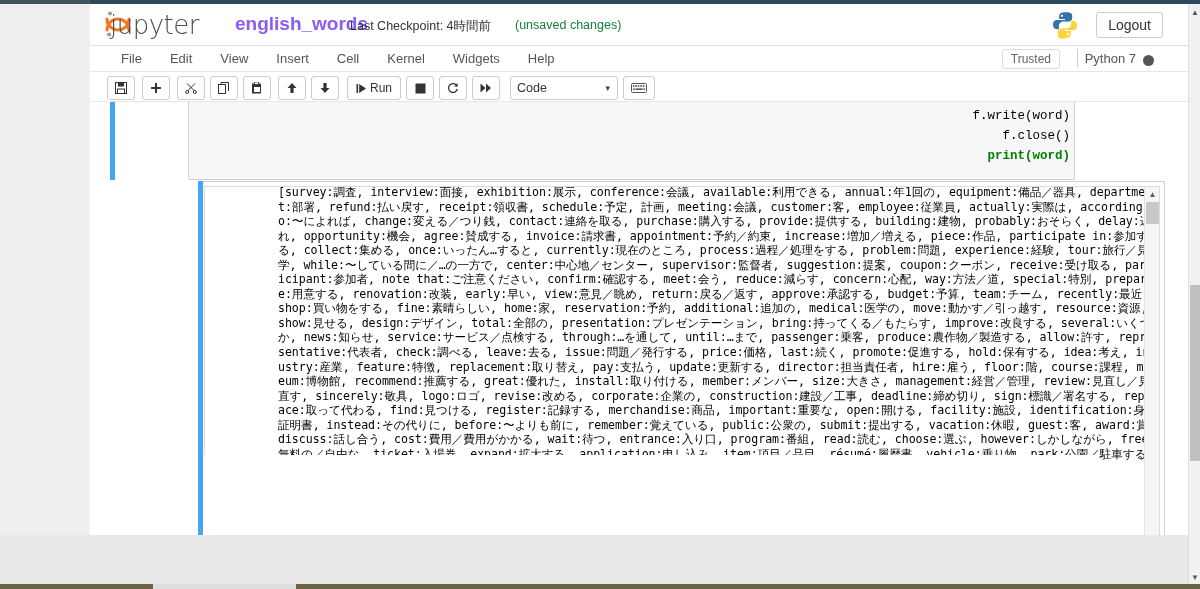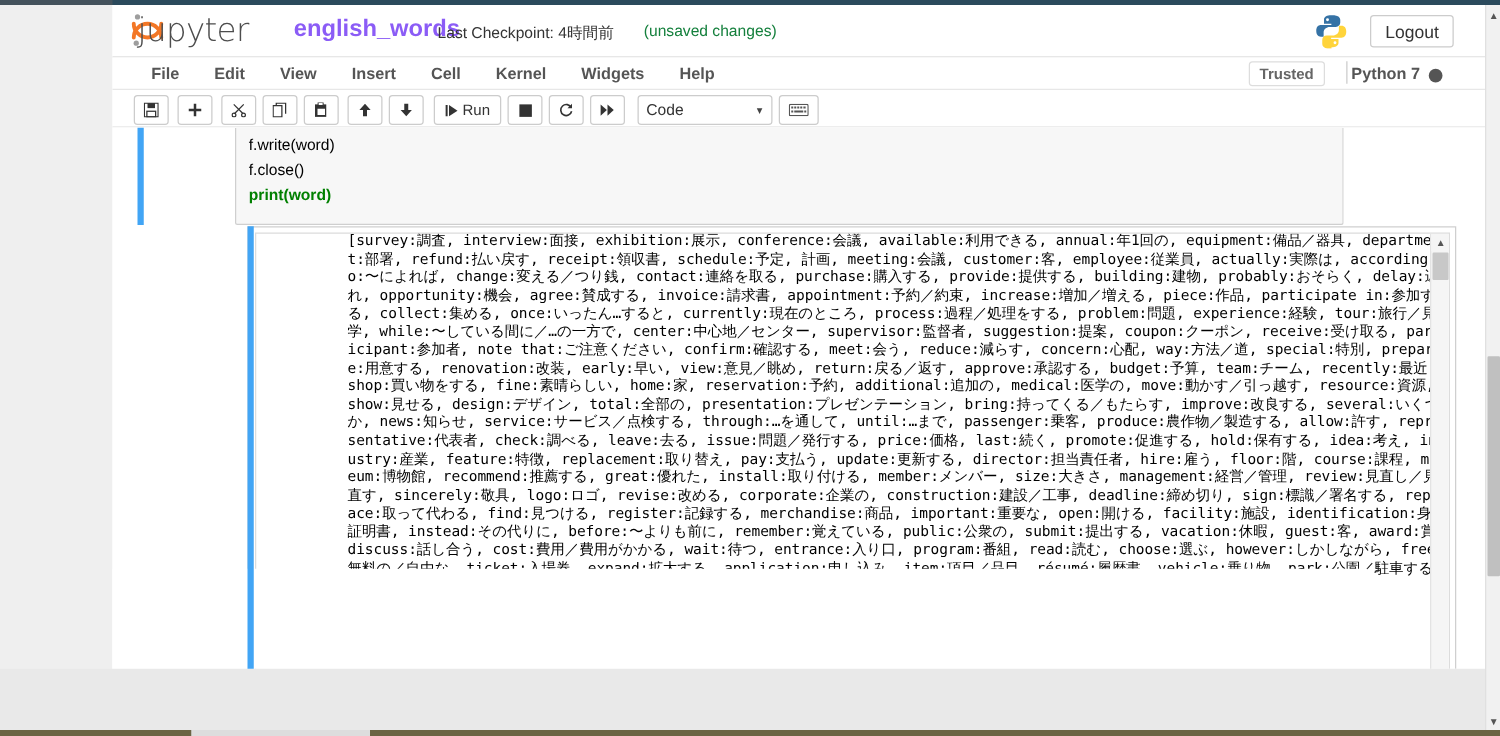--- a/index.html
+++ b/index.html
@@ -132,21 +132,20 @@
   
   .menubar {
     position: absolute;
     top: 46px;
     left: 90px;
     width: 1098px;
     height: 26px;
     background: #ffffff;
     border-bottom: 1px solid #e7e7e7;
     box-sizing: border-box;
-    font-weight: bold;
   }
   .menu-items {
     position: absolute;
     left: 17px;
     top: 0;
     display: flex;
   }
   .menu-item {
     padding: 5px 14px;
     font-size: 13px;
@@ -303,26 +302,27 @@
     color: #303f9f;
   }
   .code-area {
     flex: 1;
     border: 1px solid #cfcfcf;
     border-top: none;
     border-radius: 0 0 2px 2px;
     background: #f7f7f7;
     padding: 4px 4px 4px 10px;
     box-sizing: border-box;
-    font-family: Liberation Sans, sans-serif;
+    font-family: Liberation Mono, monospace;
     font-size: 12.5px;
     line-height: 20px;
     color: #000000;
     white-space: pre;
     overflow: hidden;
+    text-align: right;
   }
   .kw-builtin { color: #008000; font-weight: bold; }
 
   
   .out-wrap {
     position: absolute;
     top: 79px;
     left: 108px;
     width: 967px;
     height: 403px;

